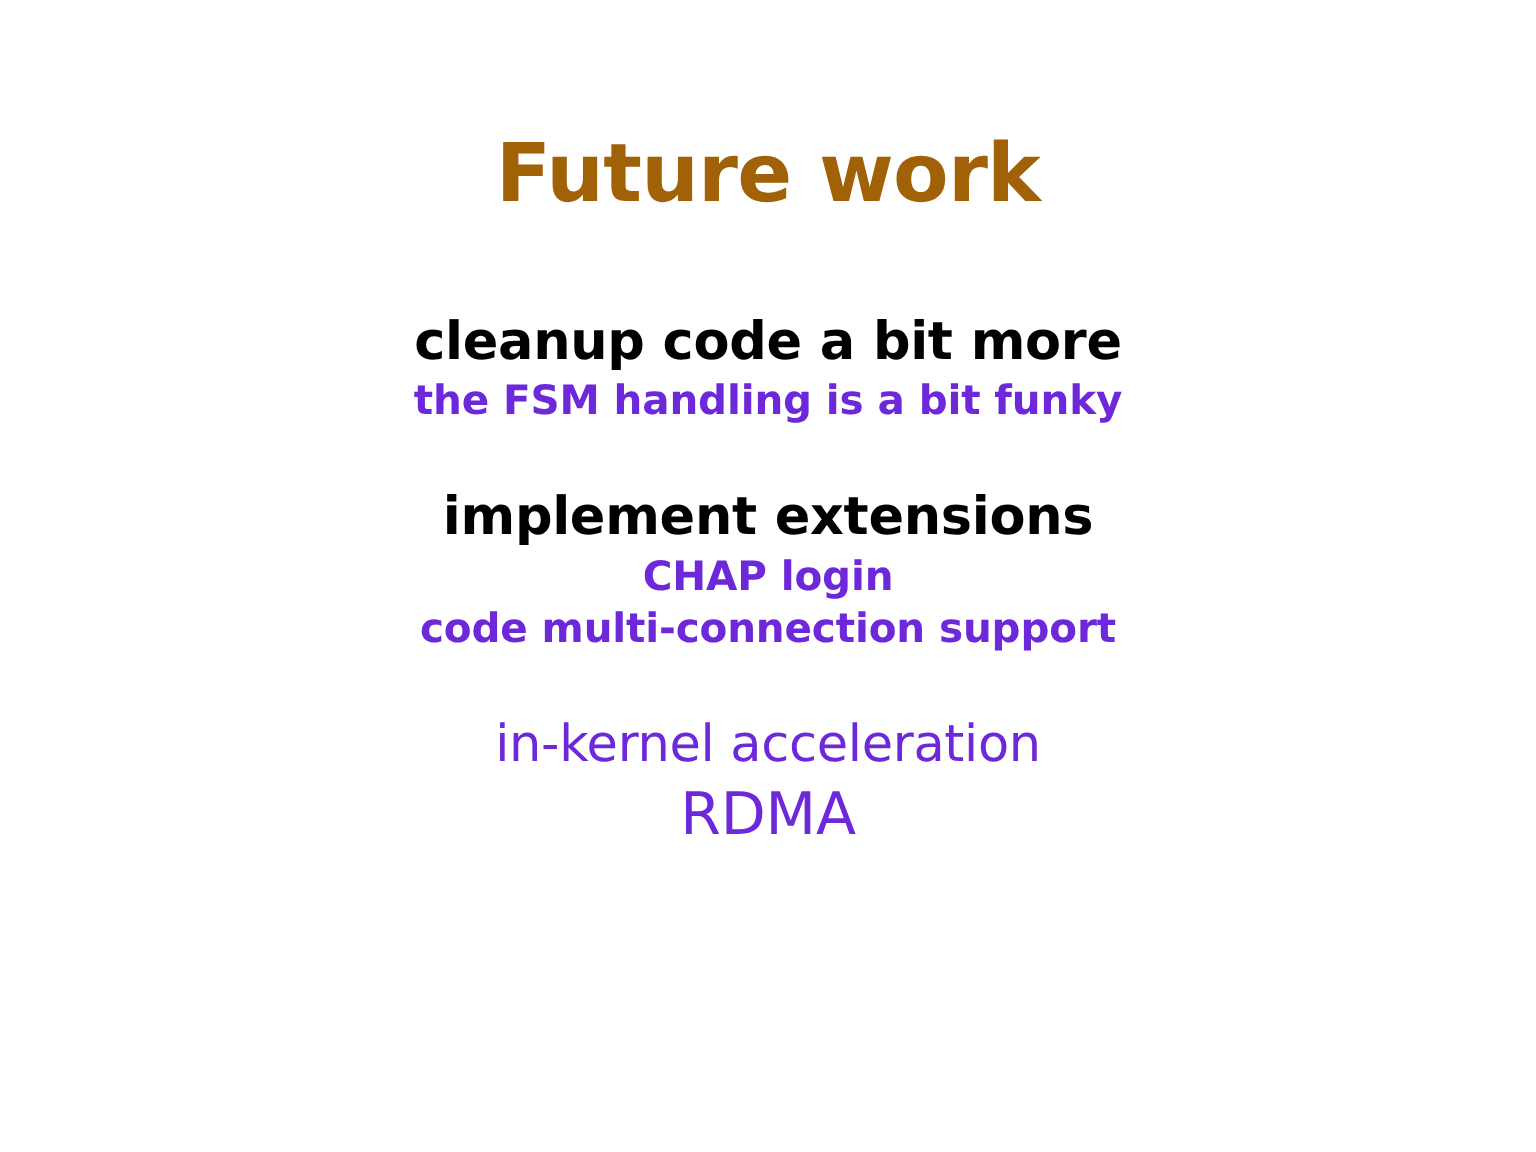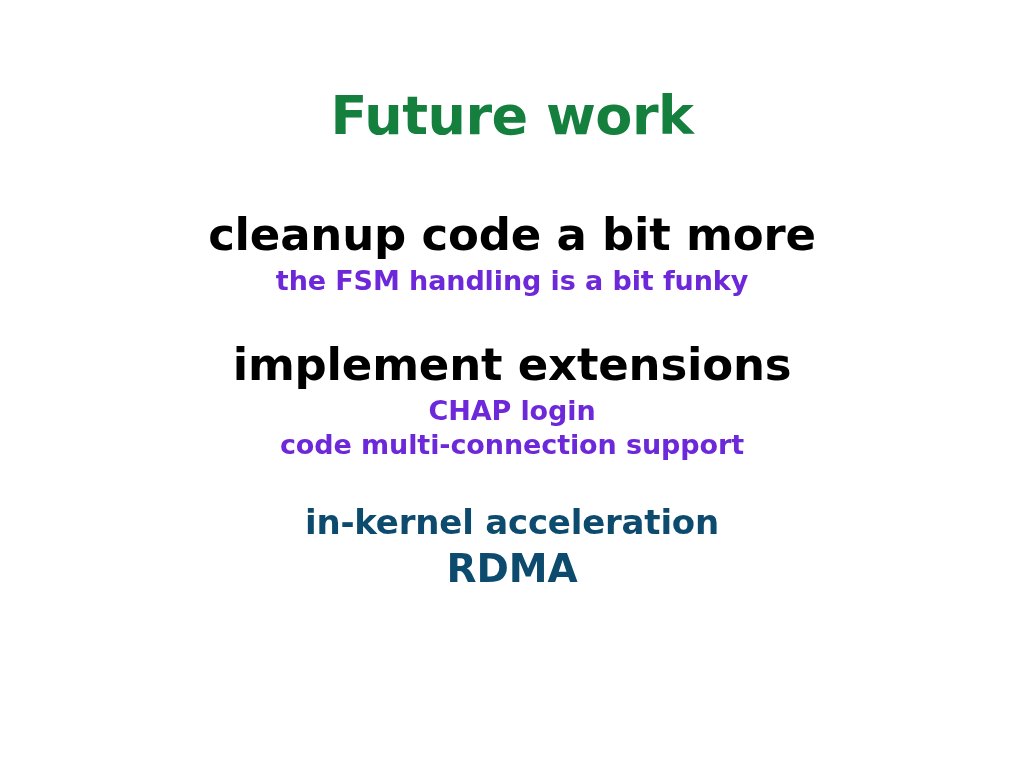--- a/index.html
+++ b/index.html
@@ -26,21 +26,21 @@
 
   .slide-title {
     position: absolute;
     left: 0;
     right: 0;
     top: 88px;
     text-align: center;
     font-size: 54px;
     font-weight: 700;
     letter-spacing: -0.5px;
-    color: #15803d;
+    color: #a16207;
     line-height: 1.05;
     white-space: nowrap;
   }
 
   .body-block {
     position: absolute;
     left: 0;
     right: 0;
     top: 206px;
     text-align: center;
@@ -50,41 +50,41 @@
     margin: 0;
     padding: 0;
   }
 
   .group + .group {
     margin-top: 38px;
     text-align: center;
   }
 
   .group-heading {
-    font-size: 45px;
+    font-size: 35px;
     font-weight: 600;
     color: #000000;
     line-height: 1.28;
     letter-spacing: -0.2px;
     white-space: nowrap;
   }
 
   .group-sub {
     font-size: 27px;
     font-weight: 600;
     color: #6d28d9;
     line-height: 1.28;
     letter-spacing: -0.1px;
     white-space: nowrap;
   }
 
   .group-dim .group-heading,
   .group-dim .group-sub {
-    color: #0c4a6e;
-    font-weight: 700;
+    color: #6d28d9;
+    font-weight: 400;
   }
 
   .group-dim .group-heading {
     font-size: 34px;
   }
 
   .group-dim .group-sub {
     font-size: 39px;
   }
 </style>

